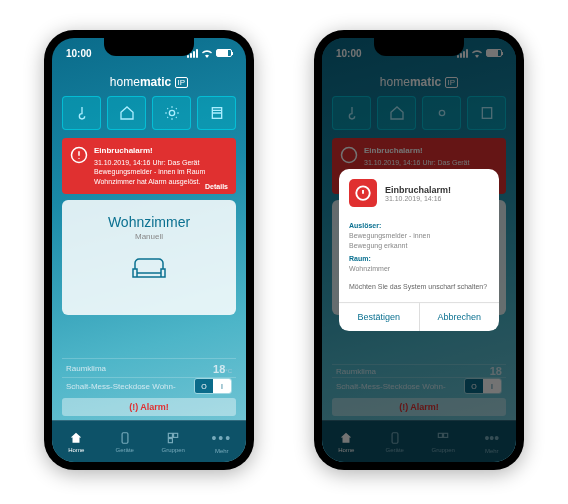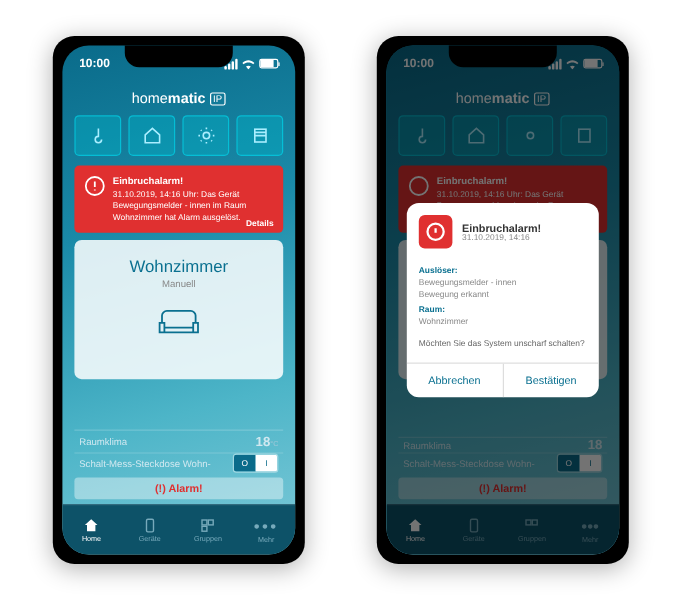--- a/index.html
+++ b/index.html
@@ -1,17 +1,17 @@
 <!DOCTYPE html>
 <html><head>
 <meta charset="utf-8">
 <style>
 *{box-sizing:border-box;margin:0;padding:0;font-family:-apple-system,Helvetica,Arial,sans-serif}
 body{background:#fff;width:568px;height:504px;display:flex;gap:60px;padding:30px 40px;align-items:flex-start;justify-content:center}
-.phone{width:210px;height:440px;background:#000;border-radius:18px;padding:8px;position:relative;box-shadow:0 4px 20px rgba(0,0,0,.3)}
+.phone{width:210px;height:440px;background:#000;border-radius:30px;padding:8px;position:relative;box-shadow:0 4px 20px rgba(0,0,0,.3)}
 .notch{position:absolute;top:8px;left:50%;transform:translateX(-50%);width:90px;height:18px;background:#000;border-radius:0 0 12px 12px;z-index:100}
 .screen{width:100%;height:100%;background:linear-gradient(165deg,#0a6b8a 0%,#1a8aa8 35%,#4db5c8 70%,#7ec9d8 100%);border-radius:22px;overflow:hidden;position:relative;display:flex;flex-direction:column}
 .status{height:30px;display:flex;justify-content:space-between;align-items:center;padding:0 14px;color:#fff;font-size:10px;font-weight:600}
 .status-r{display:flex;gap:3px;align-items:center}
 .sig{display:flex;gap:1px;align-items:flex-end}
 .sig span{width:2px;background:#fff;border-radius:1px}
 .sig span:nth-child(1){height:3px}.sig span:nth-child(2){height:5px}.sig span:nth-child(3){height:7px}.sig span:nth-child(4){height:9px}
 .batt{width:16px;height:8px;border:1px solid #fff;border-radius:2px;position:relative}
 .batt::after{content:'';position:absolute;right:-2px;top:2px;width:1px;height:3px;background:#fff}
 .batt span{display:block;width:75%;height:100%;background:#fff}
@@ -287,18 +287,18 @@
       </div>
       <div class="m-body">
         <div class="m-lbl">Auslöser:</div>
         <div style="white-space:pre-line">Bewegungsmelder - innen
 Bewegung erkannt</div>
         <div class="m-lbl">Raum:</div>
         <div>Wohnzimmer</div>
         <div class="m-q">Möchten Sie das System unscharf schalten?</div>
       </div>
       <div class="m-btns">
+        <div class="m-btn">Bestätigen</div>
         <div class="m-btn">Abbrechen</div>
-        <div class="m-btn">Bestätigen</div>
       </div>
     </div>
   </div>
 </div>
 
 </body></html>

